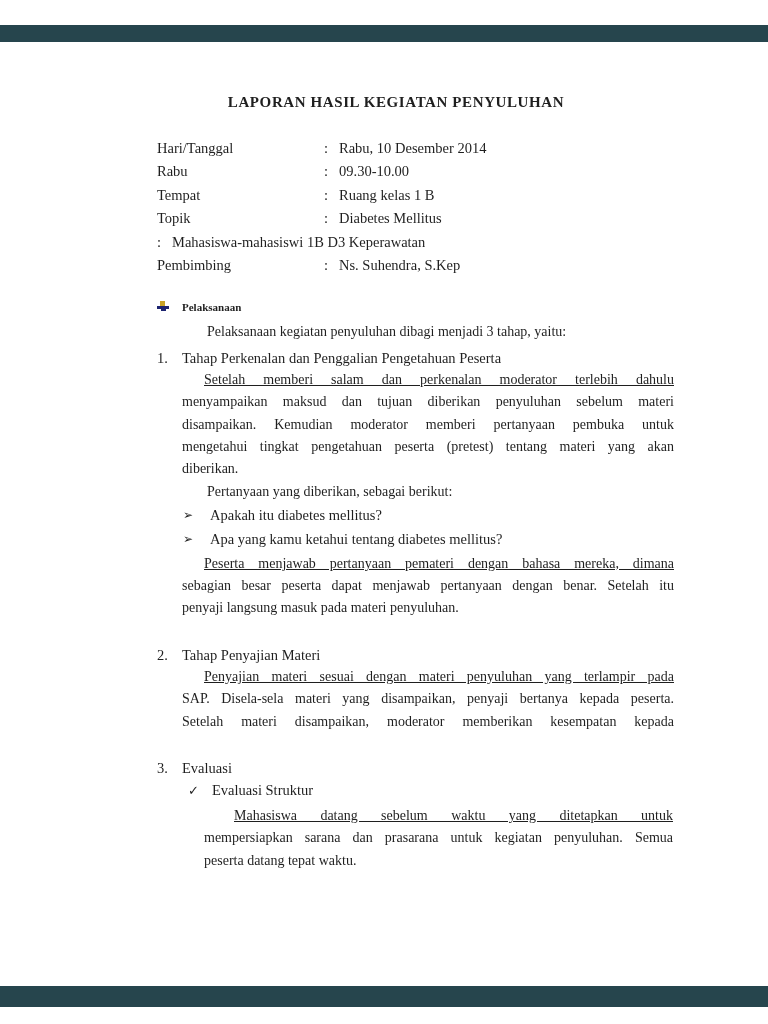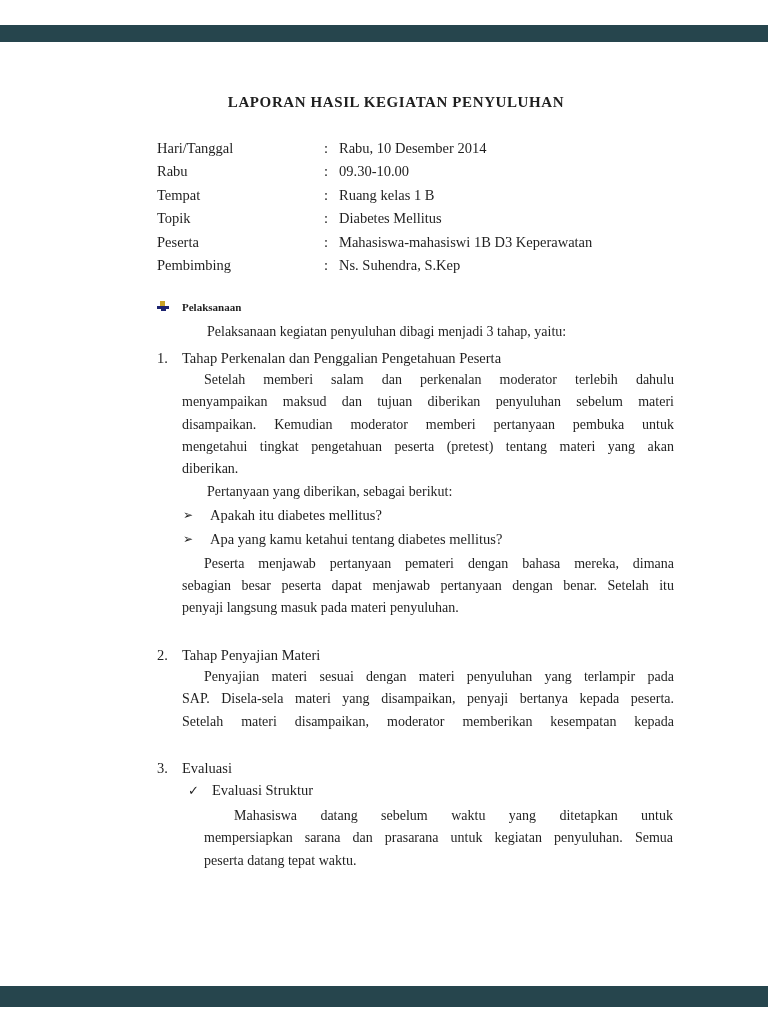--- a/index.html
+++ b/index.html
@@ -42,21 +42,21 @@
 
   .body-line { font-size: 14px; line-height: 22.3px; }
 
   .intro { margin-left: 170px; text-indent: 25px; }
 
   .item-head { display: flex; margin-left: 145px; font-size: 14.5px; line-height: 22.3px; }
   .item-num { width: 25px; flex: 0 0 auto; }
 
   .para { margin-left: 170px; width: 492px; }
   .jl { text-align: justify; text-align-last: justify; }
-  .ind { text-indent: 22px; }
+  .ind { text-indent: 22px; text-decoration: underline; }
 
   .q-bullet { display: flex; margin-left: 171px; line-height: 24px; font-size: 14.5px; }
   .arrow-glyph {
     font-family: "DejaVu Sans", sans-serif;
     font-size: 12px; width: 27px; flex: 0 0 auto;
   }
 
   .m-top-2 { margin-top: 2px; }
   .m-top-3 { margin-top: 3px; }
   .m-top-4 { margin-top: 4px; font-family: Liberation Serif, serif; }
@@ -92,21 +92,20 @@
       <span class="meta-label">Tempat</span>
       <span class="meta-sep">:</span>
       <span class="meta-value">Ruang kelas 1 B</span>
     </div>
     <div class="meta-row">
       <span class="meta-label">Topik</span>
       <span class="meta-sep">:</span>
       <span class="meta-value">Diabetes Mellitus</span>
     </div>
     <div class="meta-row">
-      <span class="meta-label">Peserta</span>
       <span class="meta-sep">:</span>
       <span class="meta-value">Mahasiswa-mahasiswi 1B D3 Keperawatan</span>
     </div>
     <div class="meta-row">
       <span class="meta-label">Pembimbing</span>
       <span class="meta-sep">:</span>
       <span class="meta-value">Ns. Suhendra, S.Kep</span>
     </div>
   </div>
 

